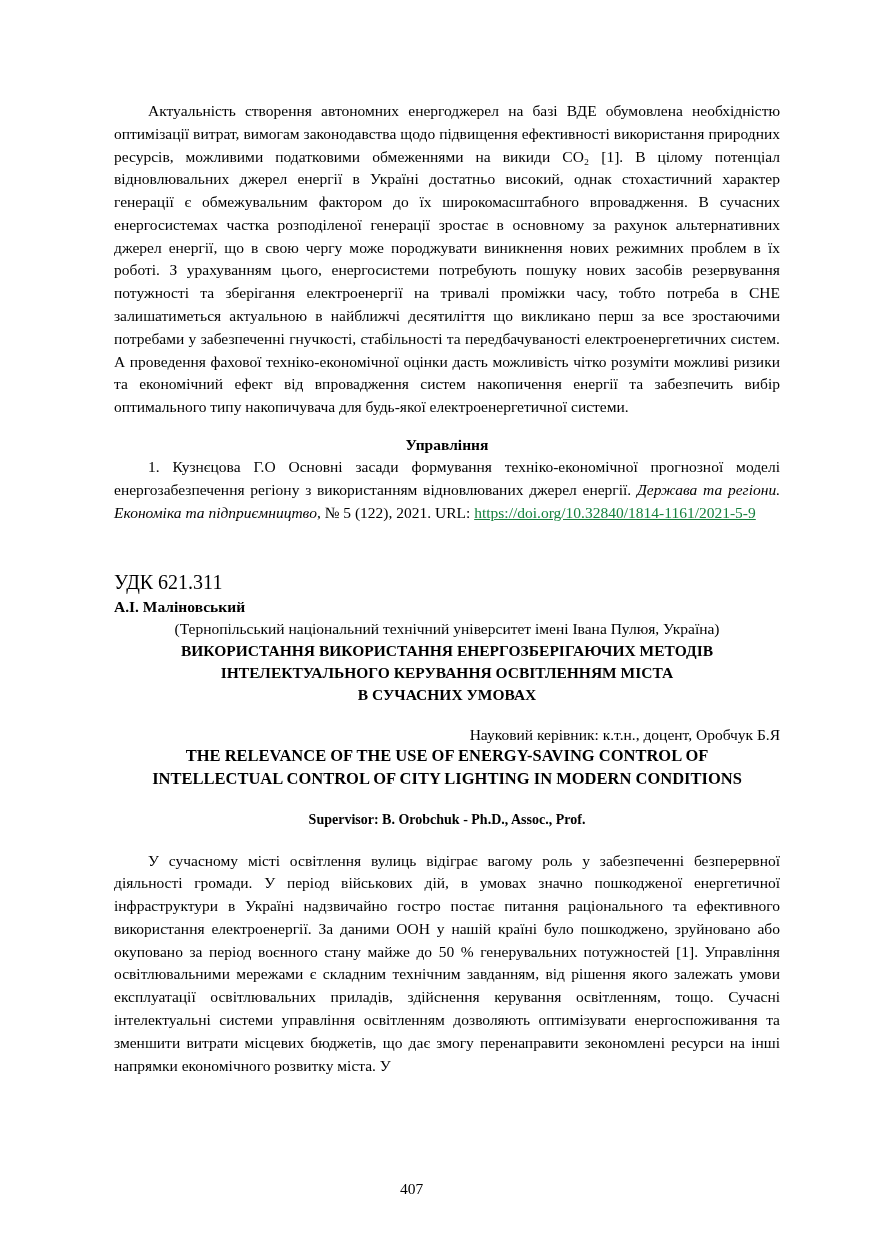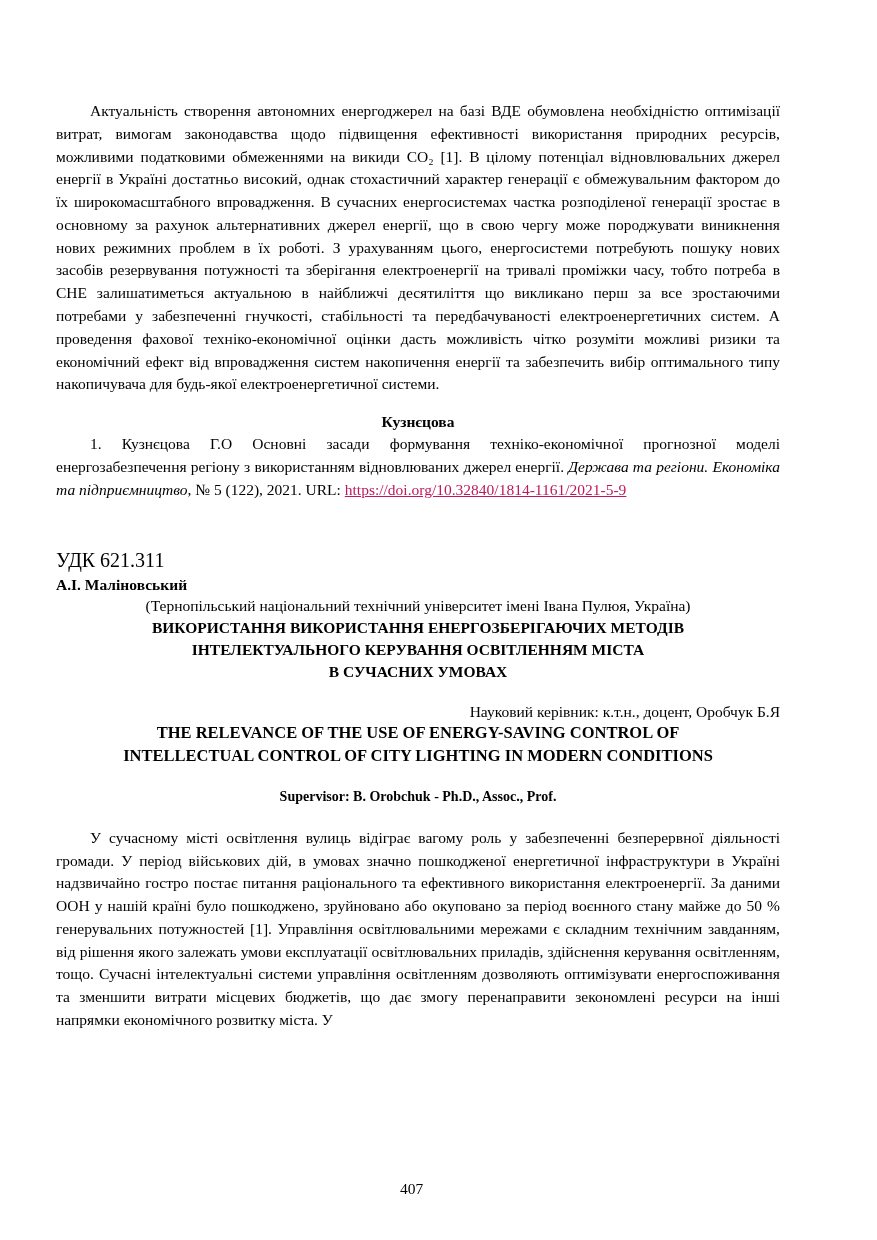--- a/index.html
+++ b/index.html
@@ -12,21 +12,21 @@
     height: 1240px;
     font-family: "Liberation Serif", serif;
     color: #000000;
     position: relative;
   }
   .page {
     position: relative;
     width: 877px;
     height: 1240px;
     box-sizing: border-box;
-    padding: 100px 97px 0 56px;
+    padding: 100px 97px 0 114px;
   }
   p {
     margin: 0;
     font-size: 15.5px;
     line-height: 1.47;
     text-align: justify;
     text-justify: inter-word;
     text-indent: 34px;
   }
   .italic { font-style: italic; }
@@ -38,21 +38,21 @@
     margin-top: 17px;
   }
   .ref-item {
     font-size: 15.5px;
     line-height: 1.47;
     text-align: justify;
     text-indent: 34px;
     margin-top: 2px;
   }
   a.ref-link {
-    color: #be185d;
+    color: #15803d;
     text-decoration: underline;
   }
   .block-gap-large { height: 44px; }
   .udk {
     font-size: 20px;
     text-indent: 0;
     line-height: 1.4;
   }
   .author-ua {
     font-size: 15.5px;
@@ -110,21 +110,21 @@
     font-size: 15.5px;
   }
 </style>
 </head>
 <body>
 
 <div class="page">
 
   <p>Актуальність створення автономних енергоджерел на базі ВДЕ обумовлена необхідністю оптимізації витрат, вимогам законодавства щодо підвищення ефективності використання природних ресурсів, можливими податковими обмеженнями на викиди CO₂ [1]. В цілому потенціал відновлювальних джерел енергії в Україні достатньо високий, однак стохастичний характер генерації є обмежувальним фактором до їх широкомасштабного впровадження. В сучасних енергосистемах частка розподіленої генерації зростає в основному за рахунок альтернативних джерел енергії, що в свою чергу може породжувати виникнення нових режимних проблем в їх роботі. З урахуванням цього, енергосистеми потребують пошуку нових засобів резервування потужності та зберігання електроенергії на тривалі проміжки часу, тобто потреба в СНЕ залишатиметься актуальною в найближчі десятиліття що викликано перш за все зростаючими потребами у забезпеченні гнучкості, стабільності та передбачуваності електроенергетичних систем. А проведення фахової техніко-економічної оцінки дасть можливість чітко розуміти можливі ризики та економічний ефект від впровадження систем накопичення енергії та забезпечить вибір оптимального типу накопичувача для будь-якої електроенергетичної системи.</p>
 
-  <div class="section-heading">Кузнєцова</div>
+  <div class="section-heading">Управління</div>
 
   <div class="ref-item">
     <span>1. Кузнєцова Г.О Основні засади формування техніко-економічної прогнозної моделі енергозабезпечення регіону з використанням відновлюваних джерел енергії.</span>
     <span class="italic">Держава та регіони. Економіка та підприємництво</span><span>, № 5 (122), 2021. URL:</span>
     <a class="ref-link" href="#">https://doi.org/10.32840/1814-1161/2021-5-9</a>
   </div>
 
   <div class="block-gap-large"></div>
 
   <div class="udk">УДК 621.311</div>

